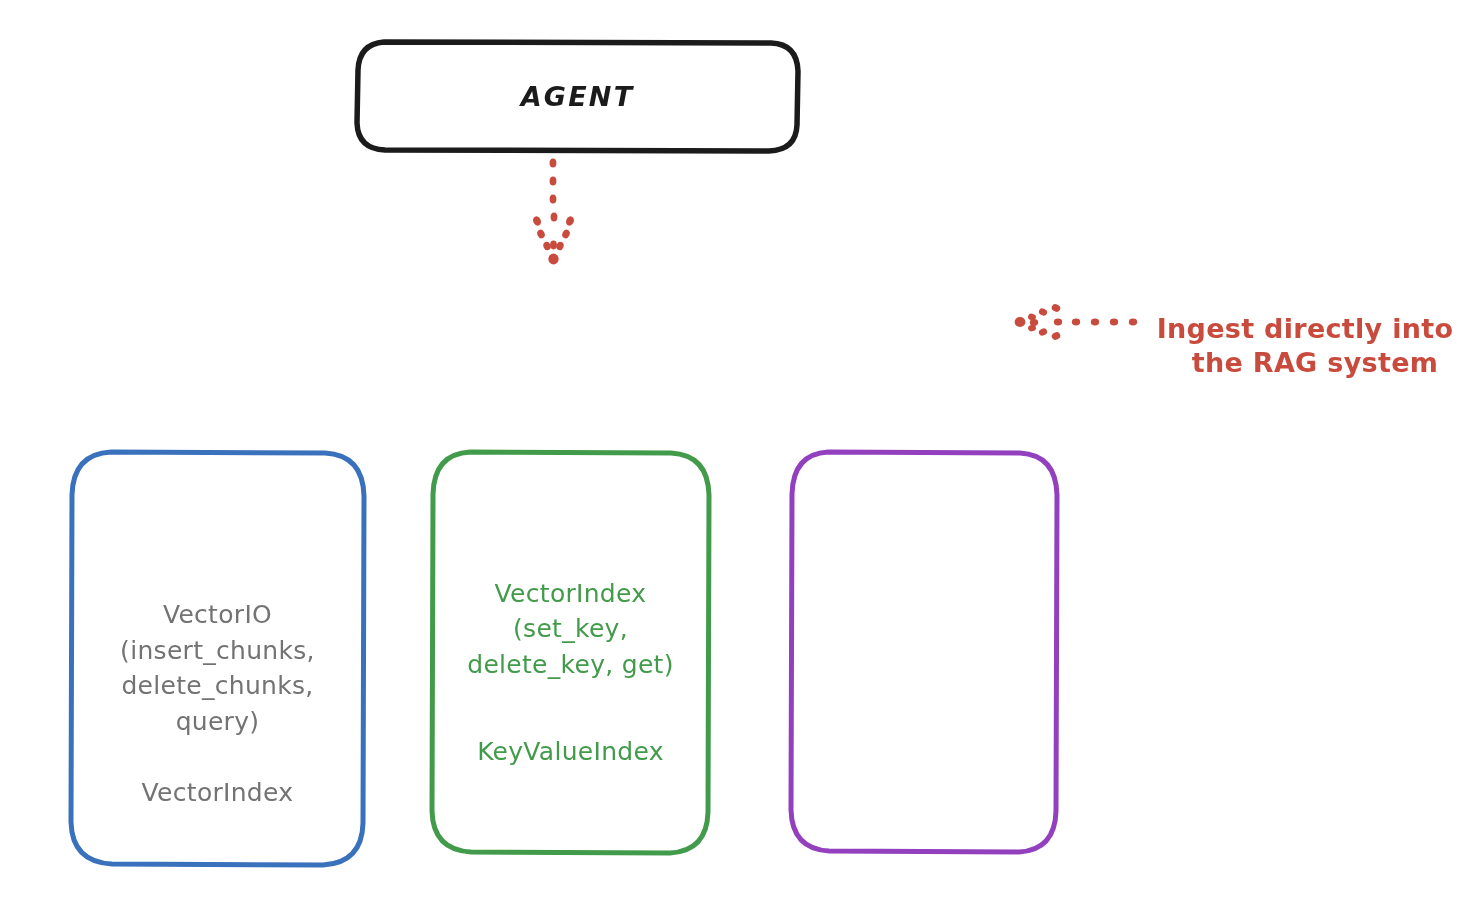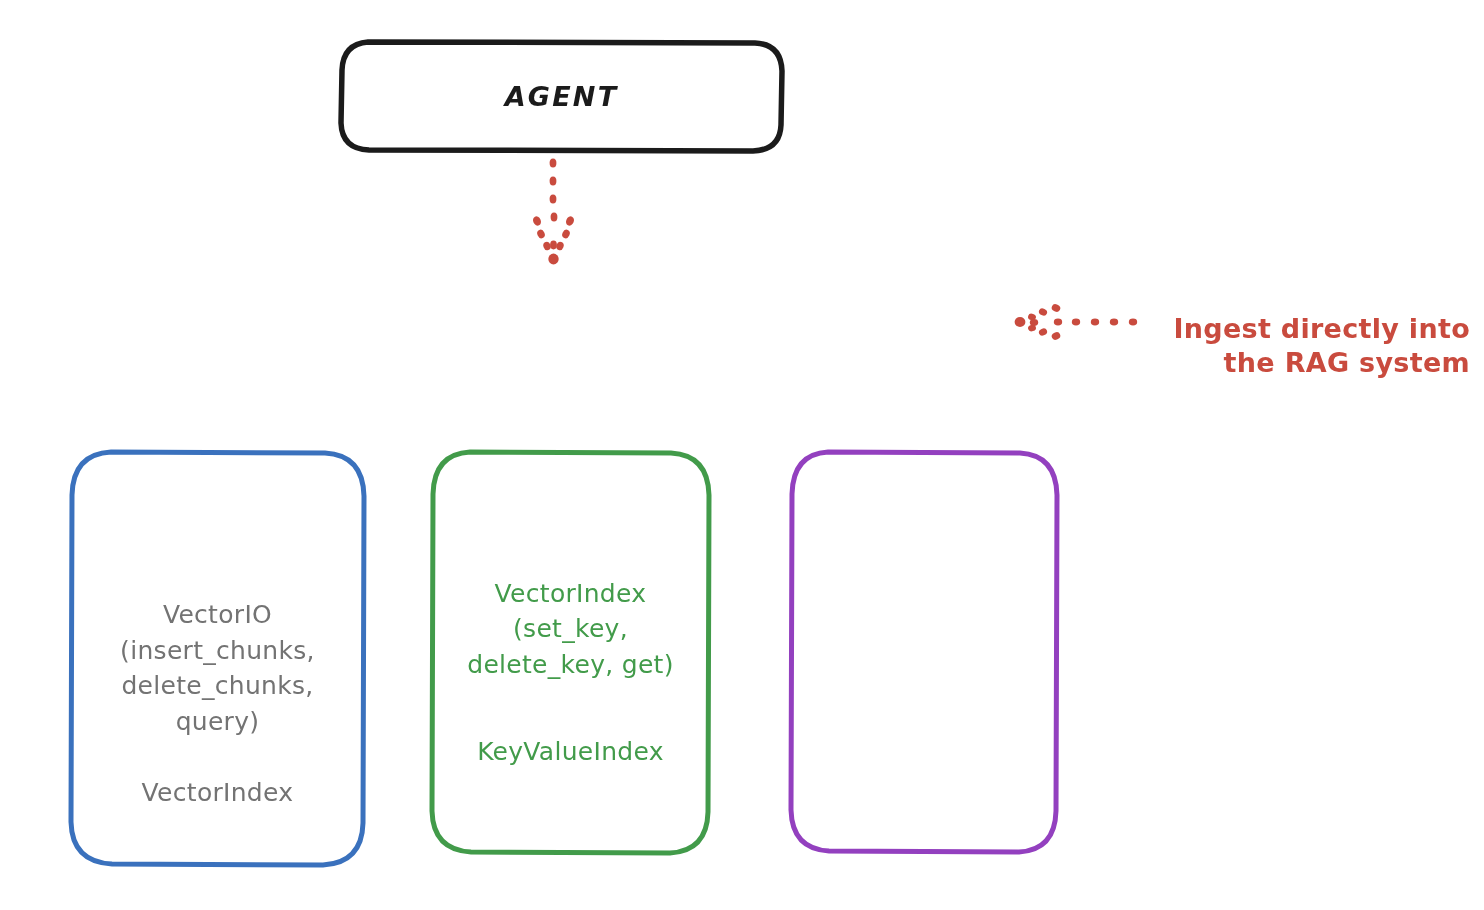--- a/index.html
+++ b/index.html
@@ -41,21 +41,21 @@
   }
   .node-label {
     position: relative;
     z-index: 2;
     white-space: pre-line;
     letter-spacing: 0.5px;
   }
 
   
   #agent-node {
-    left: 338px;
+    left: 354px;
     top: 39px;
     width: 447px;
     height: 115px;
   }
   #agent-node .node-label {
     font-family: "DejaVu Sans", sans-serif;
     font-size: 27px;
     font-style: italic;
     font-weight: 600;
     color: #1b1b1b;
@@ -143,21 +143,21 @@
   #ingest-annotation {
     position: absolute;
     left: 1140px;
     top: 277px;
     width: 330px;
     color: #c94b3e;
     font-size: 27px;
     font-weight: 600;
     line-height: 1.28;
     white-space: pre-line;
-    text-align: right;
+    text-align: center;
     letter-spacing: 0.3px;
   }
   #ingest-annotation .line2 {
     display: block;
     padding-left: 20px;
   }
 </style>
 </head>
 <body>
 

